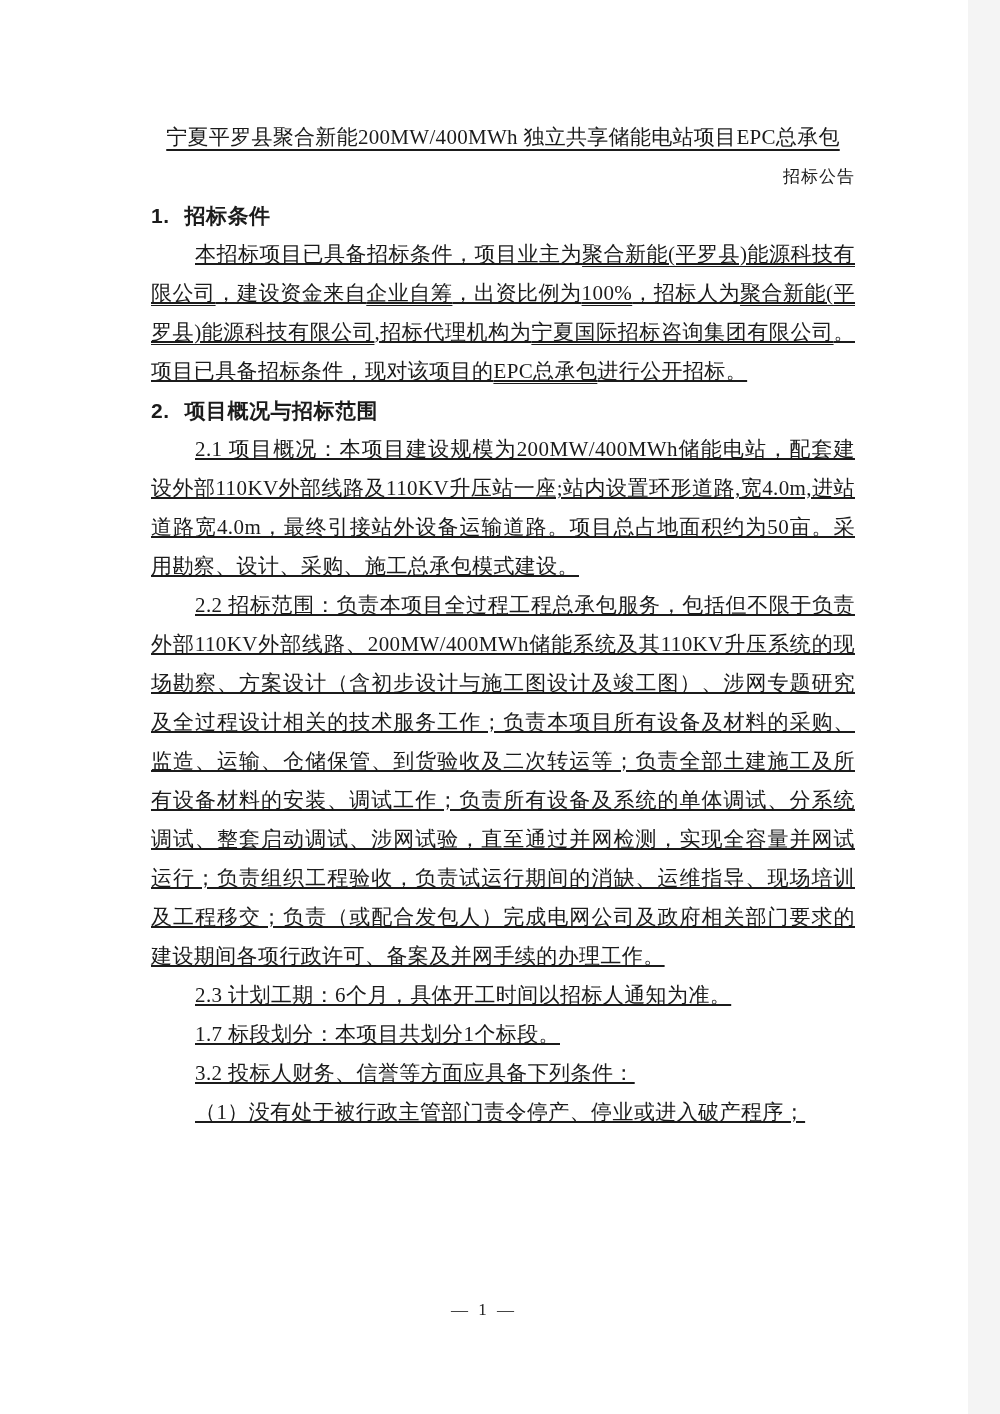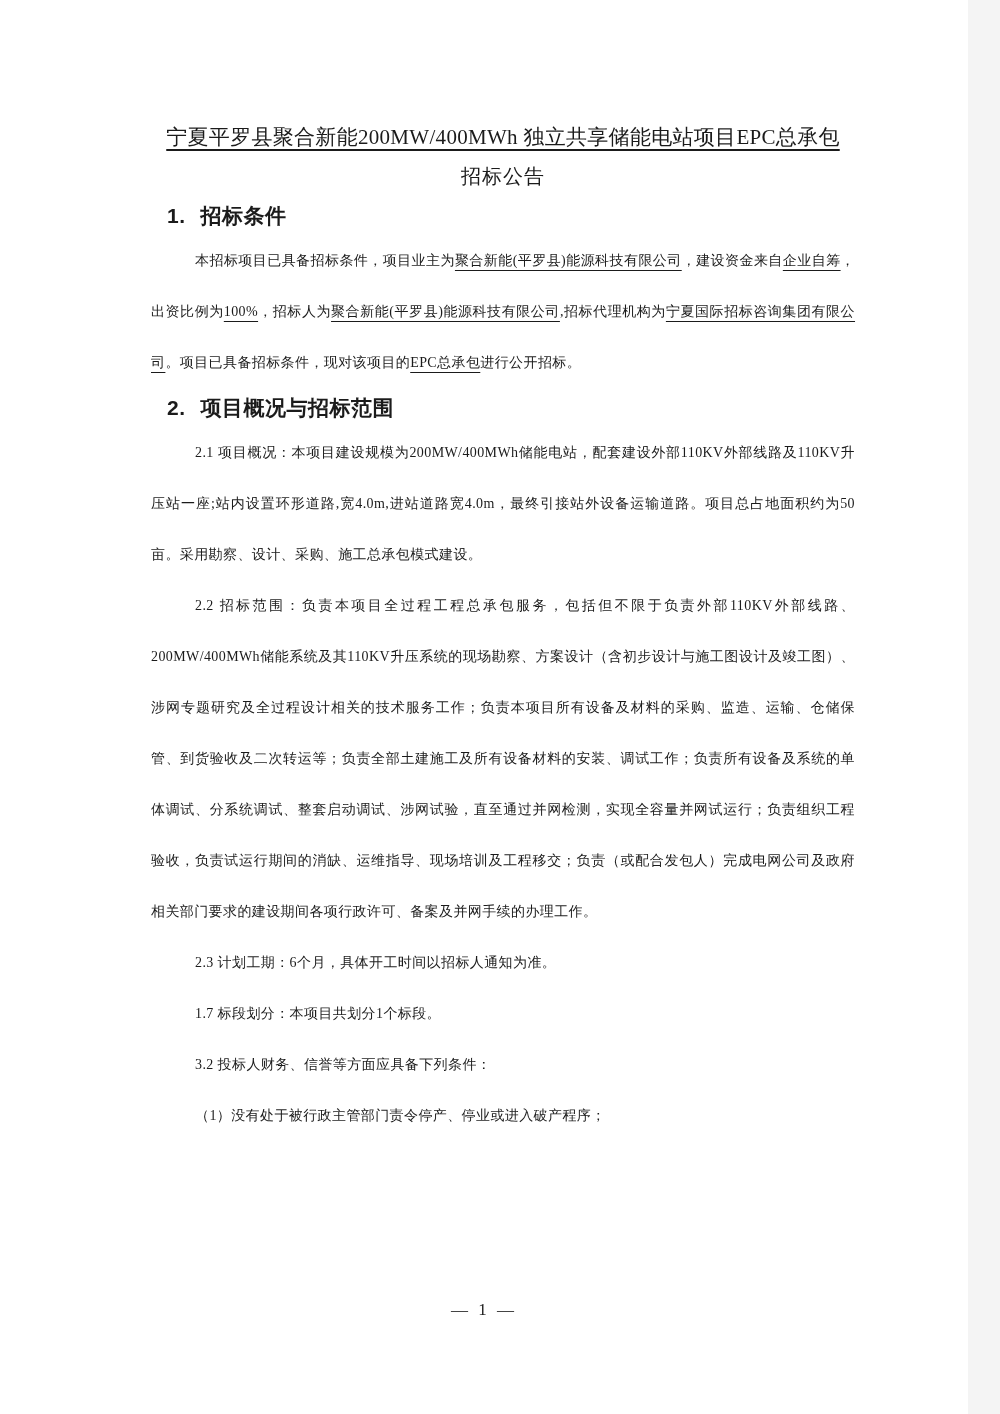--- a/index.html
+++ b/index.html
@@ -26,43 +26,43 @@
     font-size: 21px;
     line-height: 39px;
     text-align: center;
     letter-spacing: 0.3px;
     text-decoration: underline;
     text-underline-offset: 5px;
     text-decoration-thickness: 1.5px;
   }
 
   .subtitle {
-    font-size: 20px;
+    font-size: 17px;
     line-height: 39px;
-    text-align: center;
+    text-align: right;
     letter-spacing: 1px;
   }
 
   .heading {
     font-family: "Liberation Sans", "DejaVu Sans", sans-serif;
     font-weight: bold;
     font-size: 21px;
     line-height: 39px;
     letter-spacing: 0.5px;
-    margin-left: 16px;
   }
   .heading .h-num { margin-right: 15px; }
 
   .para {
-    font-size: 14px;
-    line-height: 51px;
+    font-size: 21px;
+    line-height: 39px;
     text-align: justify;
     text-indent: 44px;
     letter-spacing: 0.4px;
     word-break: break-word;
+    text-decoration: underline;
   }
 
   .u {
     text-decoration: underline;
     text-underline-offset: 5px;
     text-decoration-thickness: 1.3px;
   }
 
   .pagenum {
     position: absolute;

